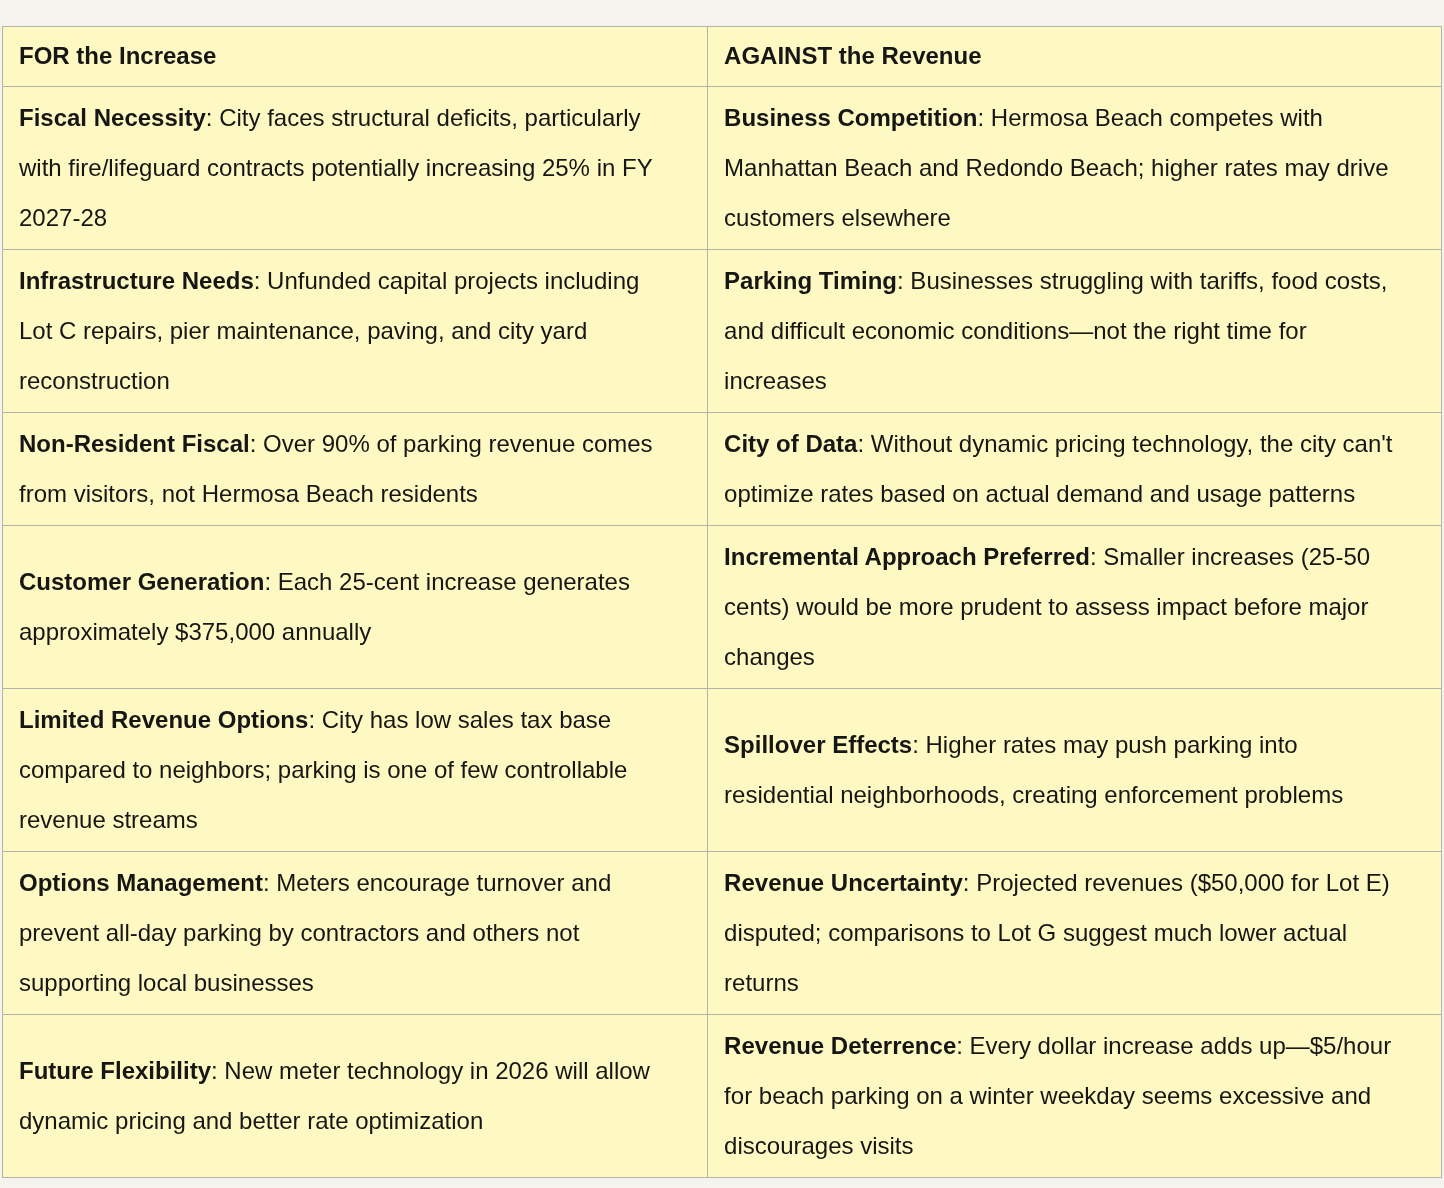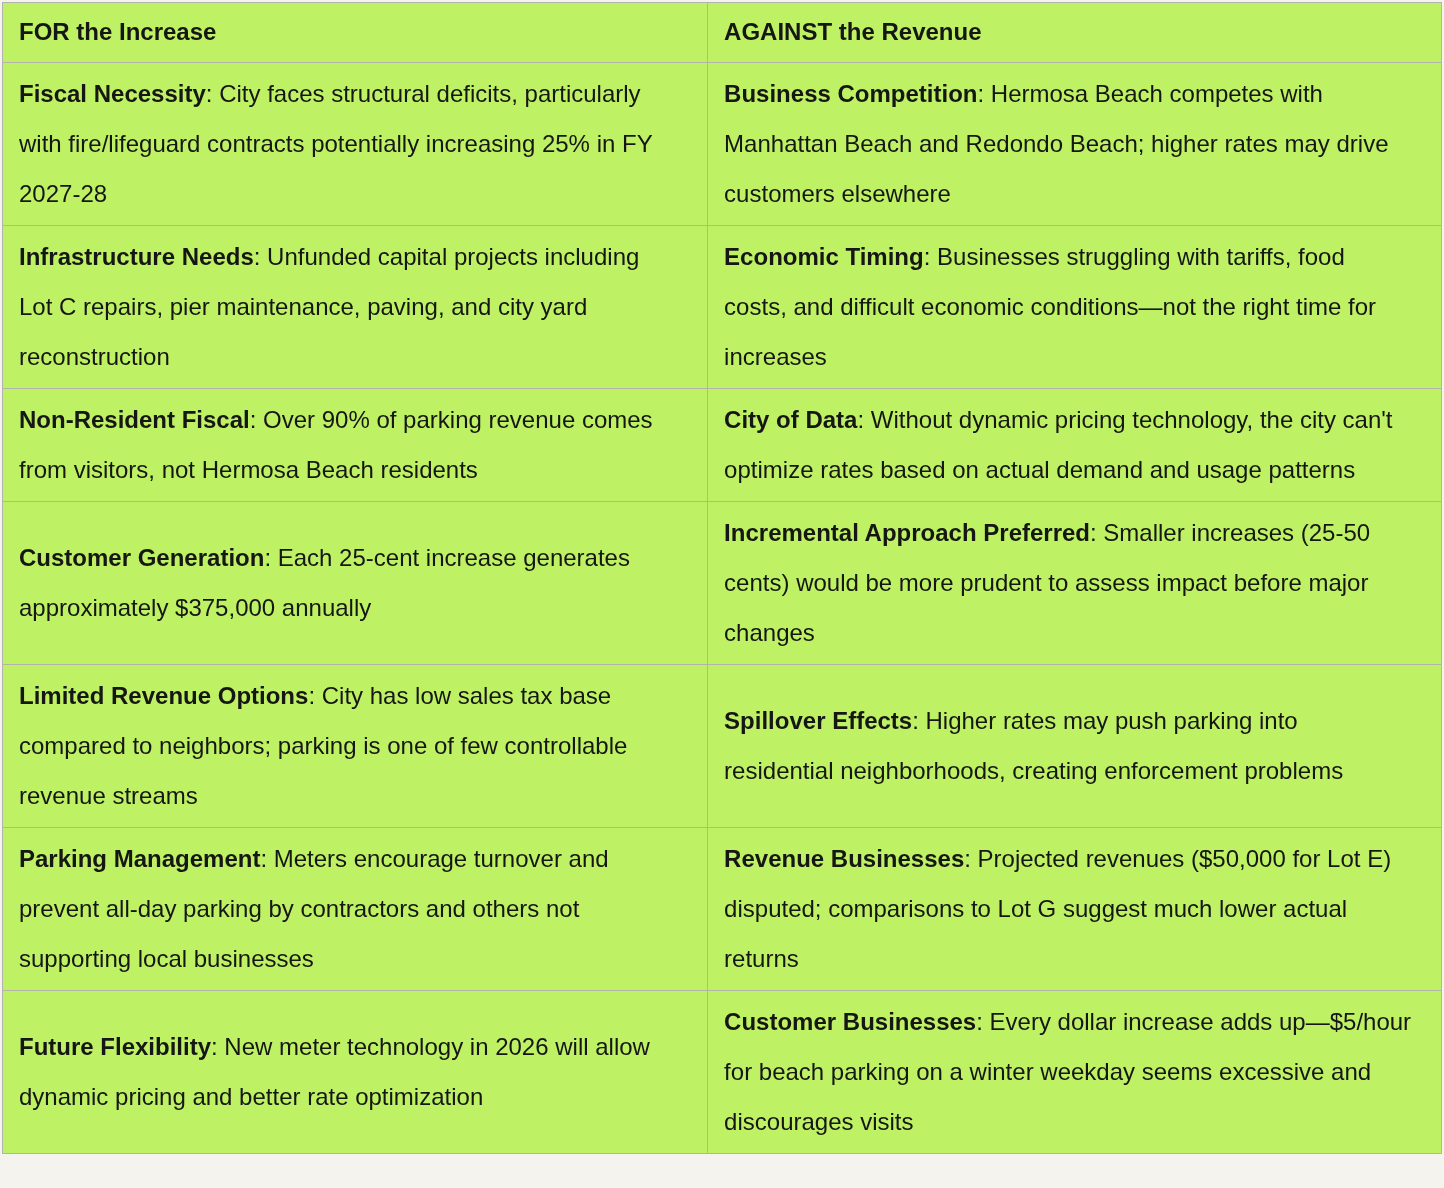--- a/index.html
+++ b/index.html
@@ -13,21 +13,22 @@
     width: 1444px;
   }
   .table-wrap {
     box-sizing: border-box;
     padding: 2px 2px 20px 2px;
   }
   table.comparison {
     border-collapse: collapse;
     width: 1440px;
     table-layout: fixed;
-    background: #bef264;
+    background: #fef9c3;
+    margin-top: 24px;
   }
   col.col-for { width: 49%; }
   col.col-against { width: 51%; }
   th, td {
     border: 1px solid #b3b2ab;
     text-align: left;
     vertical-align: middle;
     box-sizing: border-box;
   }
   th {
@@ -61,37 +62,37 @@
         <th>AGAINST the Revenue</th>
       </tr>
     </thead>
     <tbody>
       <tr>
         <td><span class="term">Fiscal Necessity</span><span>: City faces structural deficits, particularly with fire/lifeguard contracts potentially increasing 25% in FY 2027-28</span></td>
         <td><span class="term">Business Competition</span><span>: Hermosa Beach competes with Manhattan Beach and Redondo Beach; higher rates may drive customers elsewhere</span></td>
       </tr>
       <tr>
         <td><span class="term">Infrastructure Needs</span><span>: Unfunded capital projects including Lot C repairs, pier maintenance, paving, and city yard reconstruction</span></td>
-        <td><span class="term">Economic Timing</span><span>: Businesses struggling with tariffs, food costs, and difficult economic conditions—not the right time for increases</span></td>
+        <td><span class="term">Parking Timing</span><span>: Businesses struggling with tariffs, food costs, and difficult economic conditions—not the right time for increases</span></td>
       </tr>
       <tr>
         <td><span class="term">Non-Resident Fiscal</span><span>: Over 90% of parking revenue comes from visitors, not Hermosa Beach residents</span></td>
         <td><span class="term">City of Data</span><span>: Without dynamic pricing technology, the city can't optimize rates based on actual demand and usage patterns</span></td>
       </tr>
       <tr>
         <td><span class="term">Customer Generation</span><span>: Each 25-cent increase generates approximately $375,000 annually</span></td>
         <td><span class="term">Incremental Approach Preferred</span><span>: Smaller increases (25-50 cents) would be more prudent to assess impact before major changes</span></td>
       </tr>
       <tr>
         <td><span class="term">Limited Revenue Options</span><span>: City has low sales tax base compared to neighbors; parking is one of few controllable revenue streams</span></td>
         <td><span class="term">Spillover Effects</span><span>: Higher rates may push parking into residential neighborhoods, creating enforcement problems</span></td>
       </tr>
       <tr>
-        <td><span class="term">Parking Management</span><span>: Meters encourage turnover and prevent all-day parking by contractors and others not supporting local businesses</span></td>
-        <td><span class="term">Revenue Businesses</span><span>: Projected revenues ($50,000 for Lot E) disputed; comparisons to Lot G suggest much lower actual returns</span></td>
+        <td><span class="term">Options Management</span><span>: Meters encourage turnover and prevent all-day parking by contractors and others not supporting local businesses</span></td>
+        <td><span class="term">Revenue Uncertainty</span><span>: Projected revenues ($50,000 for Lot E) disputed; comparisons to Lot G suggest much lower actual returns</span></td>
       </tr>
       <tr>
         <td><span class="term">Future Flexibility</span><span>: New meter technology in 2026 will allow dynamic pricing and better rate optimization</span></td>
-        <td><span class="term">Customer Businesses</span><span>: Every dollar increase adds up—$5/hour for beach parking on a winter weekday seems excessive and discourages visits</span></td>
+        <td><span class="term">Revenue Deterrence</span><span>: Every dollar increase adds up—$5/hour for beach parking on a winter weekday seems excessive and discourages visits</span></td>
       </tr>
     </tbody>
   </table>
 </div>
 
 </body></html>

